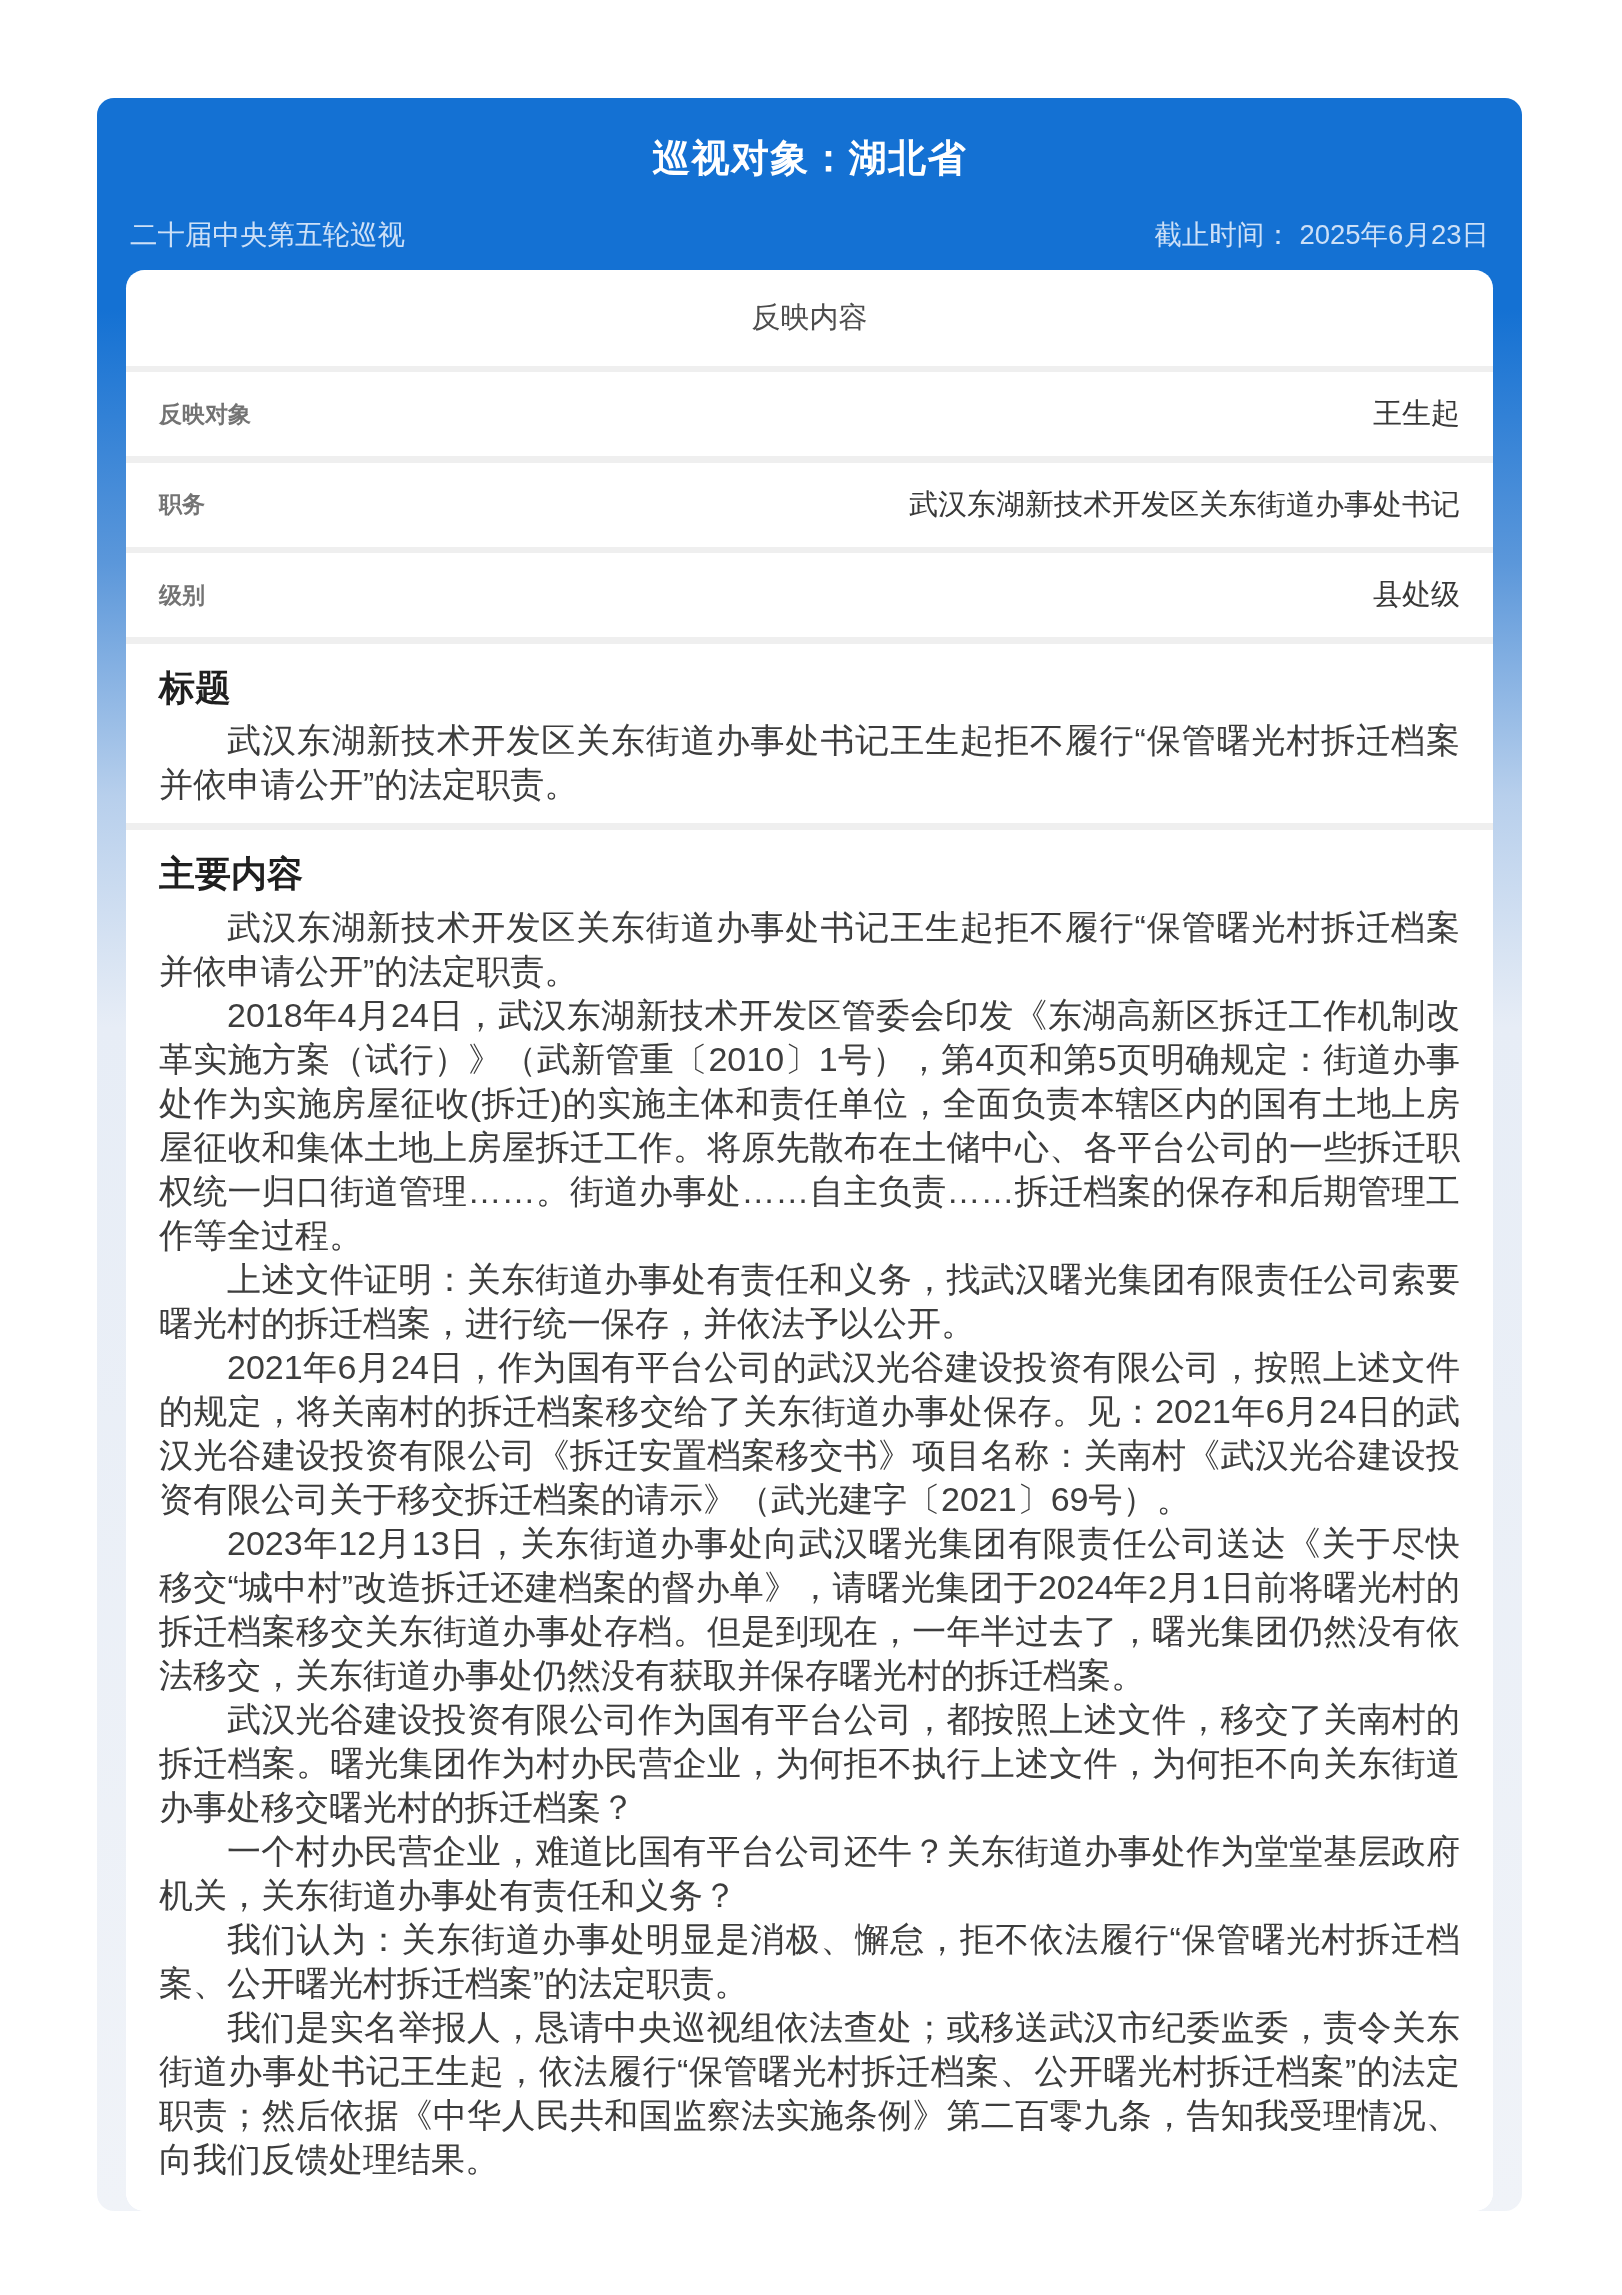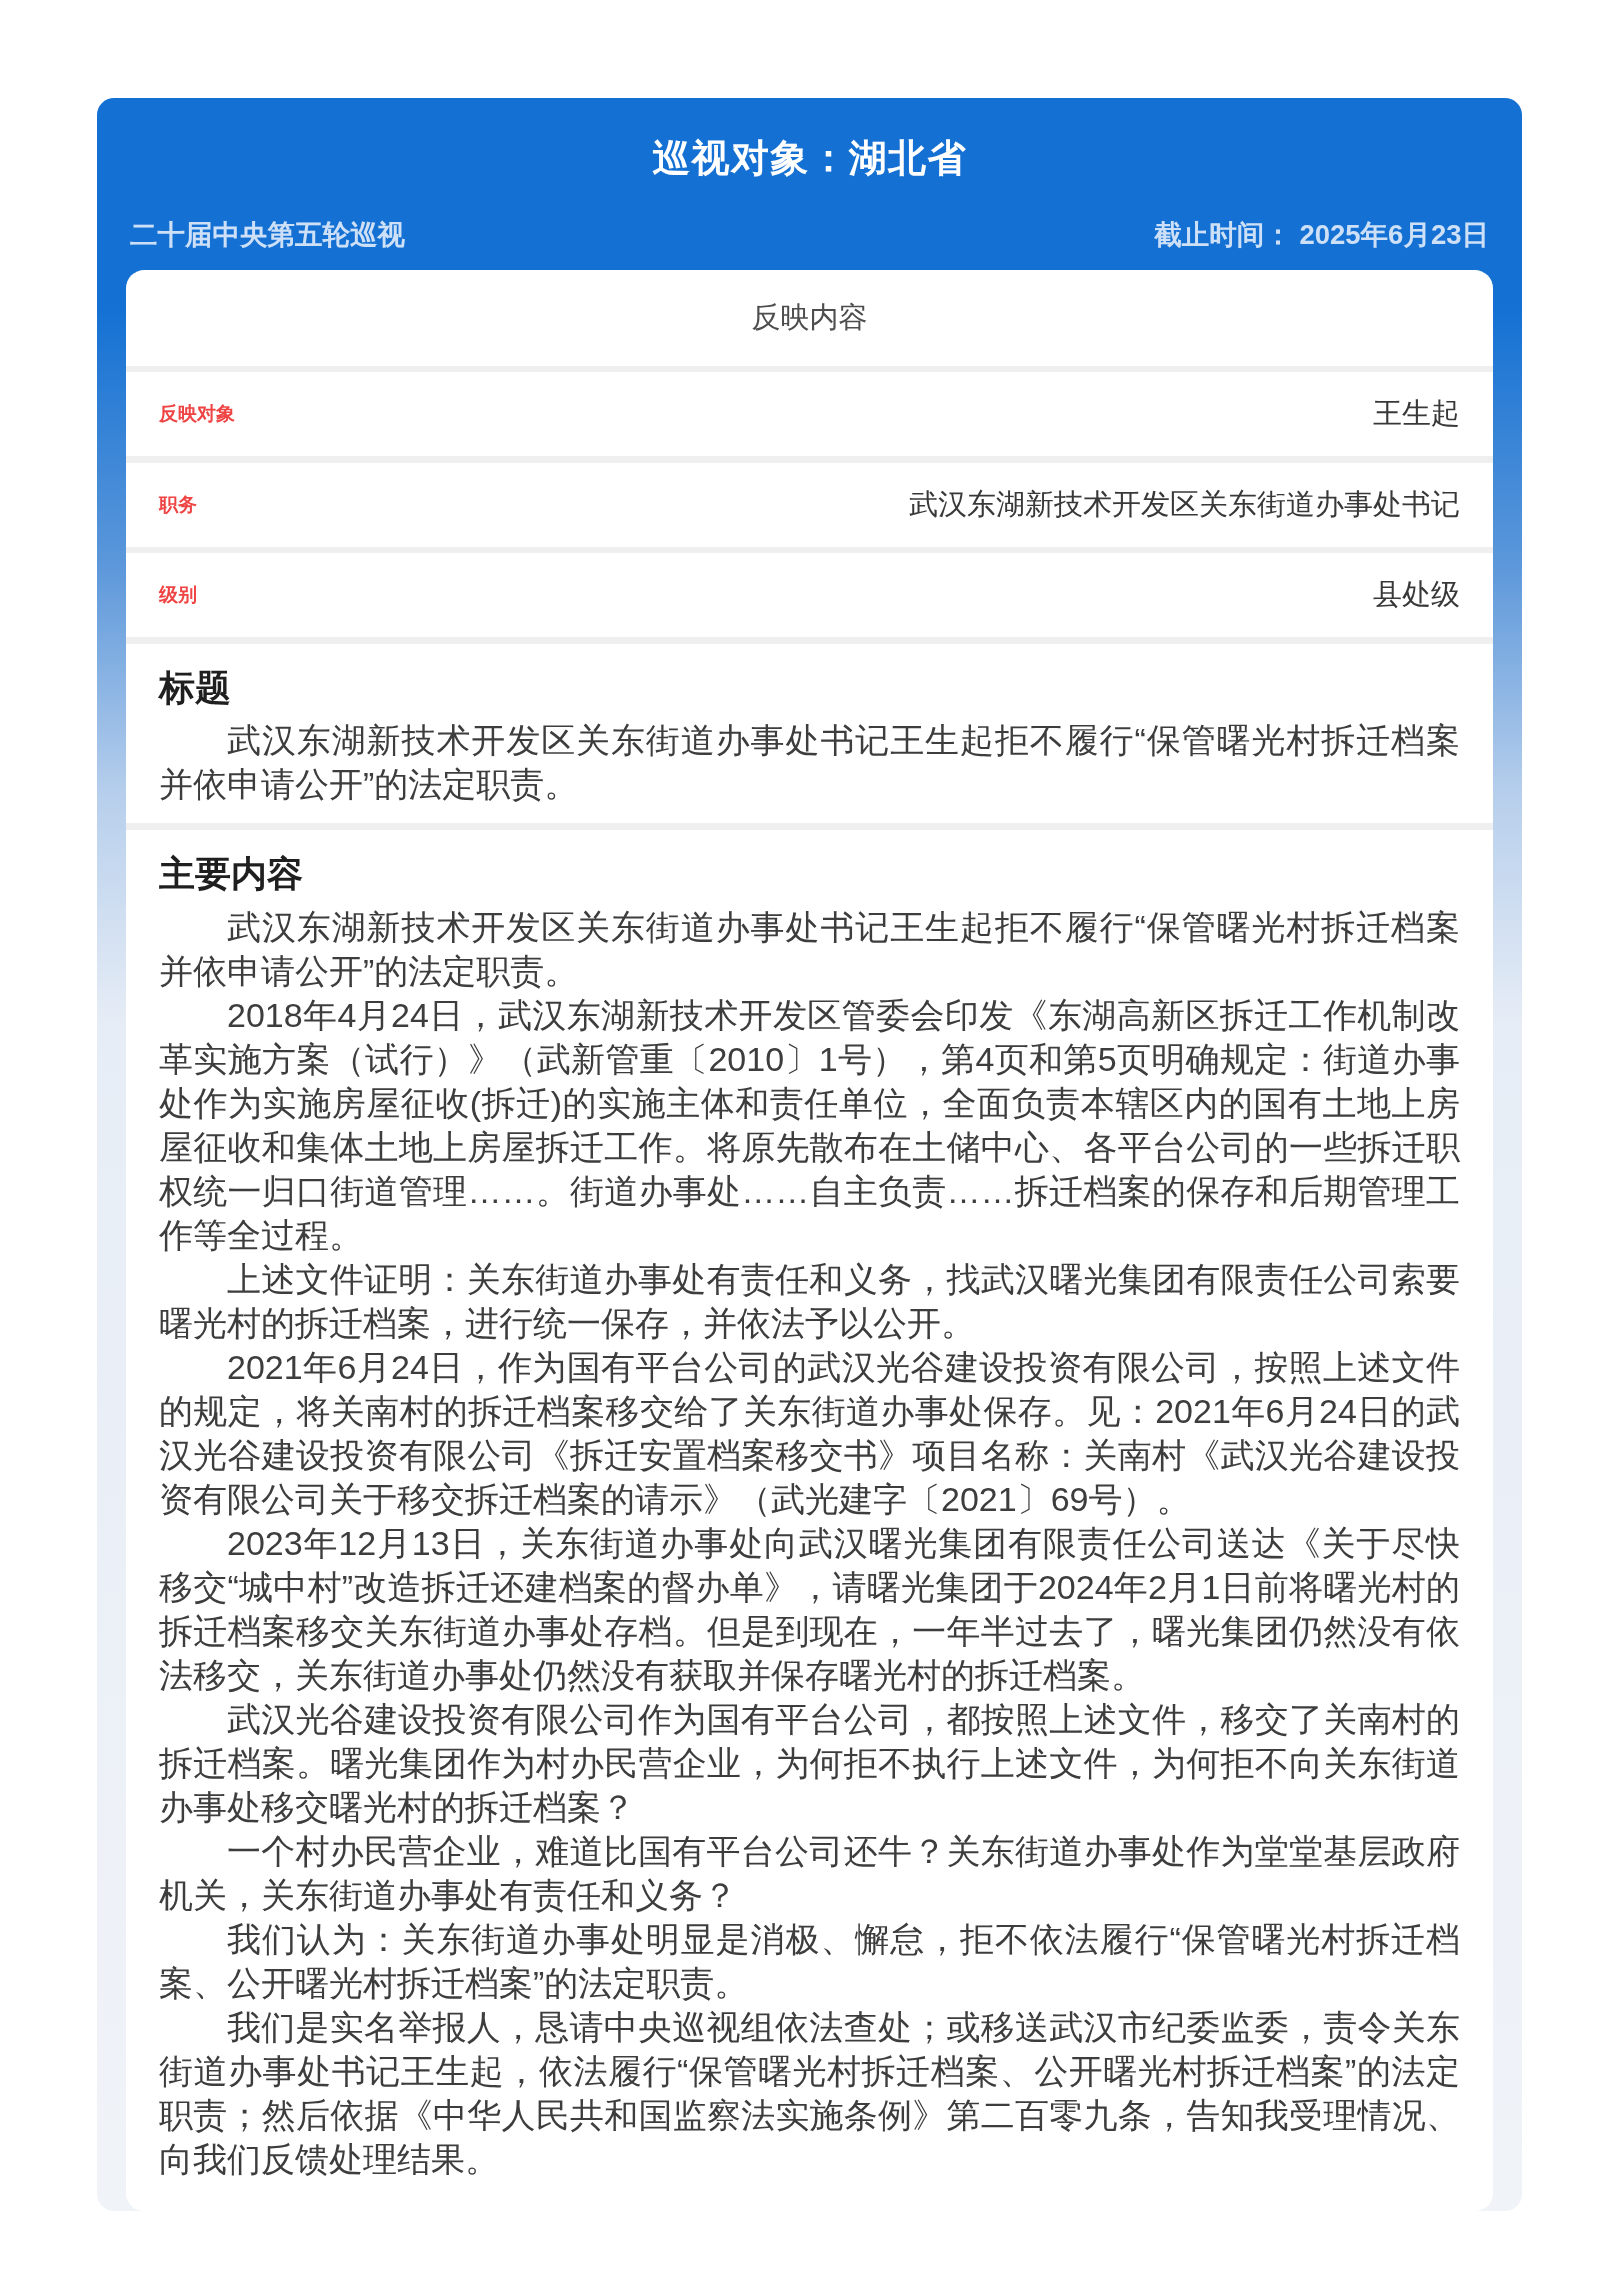--- a/index.html
+++ b/index.html
@@ -44,21 +44,20 @@
     letter-spacing: 1.3px;
   }
   .banner-sub {
     margin-top: 37px;
     display: flex;
     justify-content: space-between;
     align-items: center;
     font-size: 27.5px;
     line-height: 31px;
     color: #cde0f7;
-    font-weight: bold;
   }
   
   .card {
     margin: 0 29px;
     background: #ffffff;
     border-radius: 18.3px;
     overflow: hidden;
   }
   .card-header {
     height: 96px;
@@ -75,23 +74,23 @@
   }
   .field-row {
     height: 84px;
     display: flex;
     align-items: center;
     justify-content: space-between;
     padding: 0 33px;
     background: #ffffff;
   }
   .field-label {
-    font-size: 19px;
+    font-size: 23px;
     font-weight: 700;
-    color: #ef4444;
+    color: #737373;
     white-space: nowrap;
     text-align: center;
   }
   .field-value {
     font-size: 29px;
     color: #383838;
     text-align: right;
   }
   .section {
     background: #ffffff;

